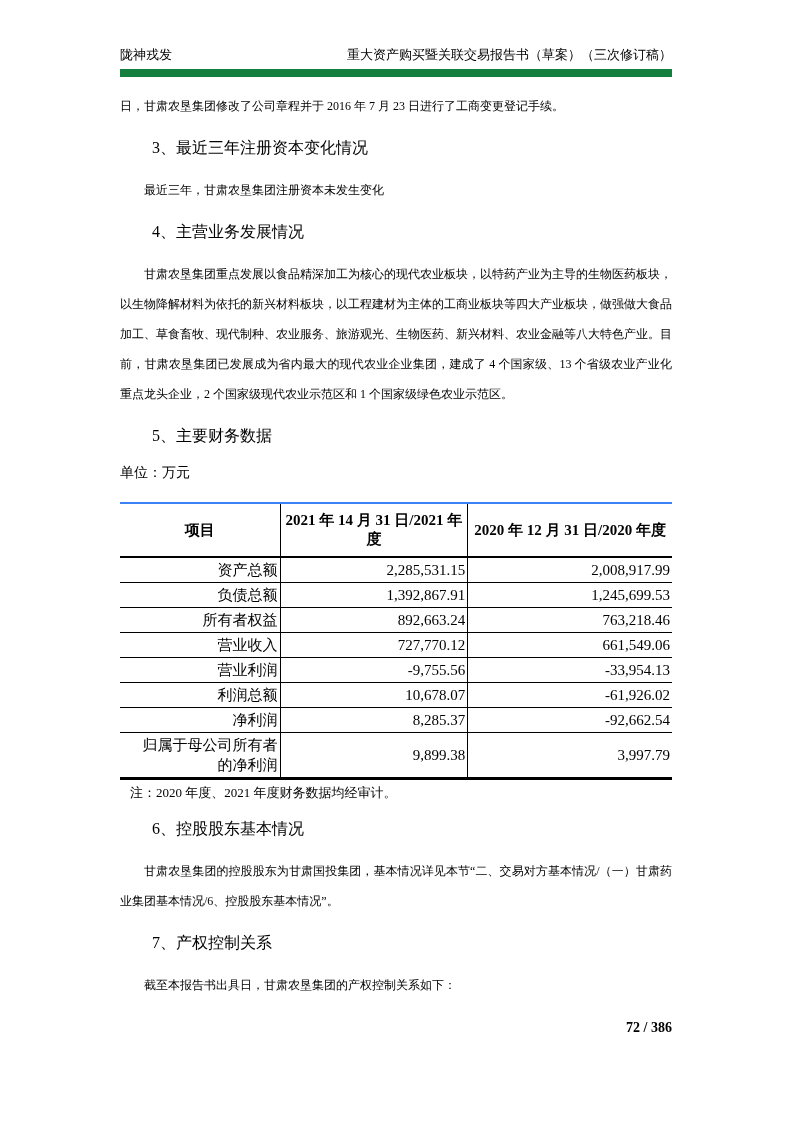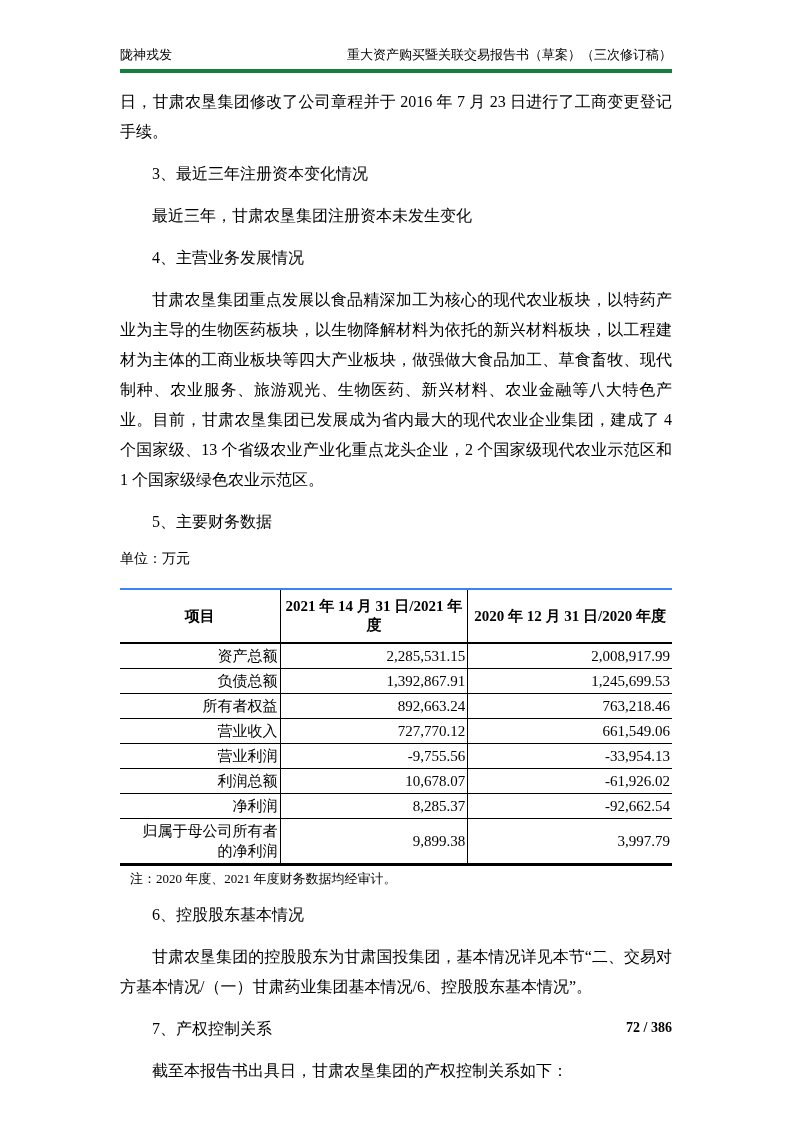--- a/index.html
+++ b/index.html
@@ -14,26 +14,26 @@
     color:#000;
     overflow:hidden;
   }
   .doc-header {
     display:flex;
     justify-content:space-between;
     align-items:baseline;
     font-size:13px;
     line-height:18px;
     padding-bottom:5px;
-    border-bottom:4px solid #15803d;
+    border-bottom:8px solid #15803d;
     gap:40px;
   }
   .doc-body { margin-top:14px; }
   .para {
-    font-size:16px;
+    font-size:12px;
     line-height:30px;
     text-align:justify;
     margin:0 0 12px 0;
   }
   .indent { text-indent:2em; }
   .heading {
     font-size:16px;
     line-height:30px;
     text-indent:2em;
     margin:12px 0;

